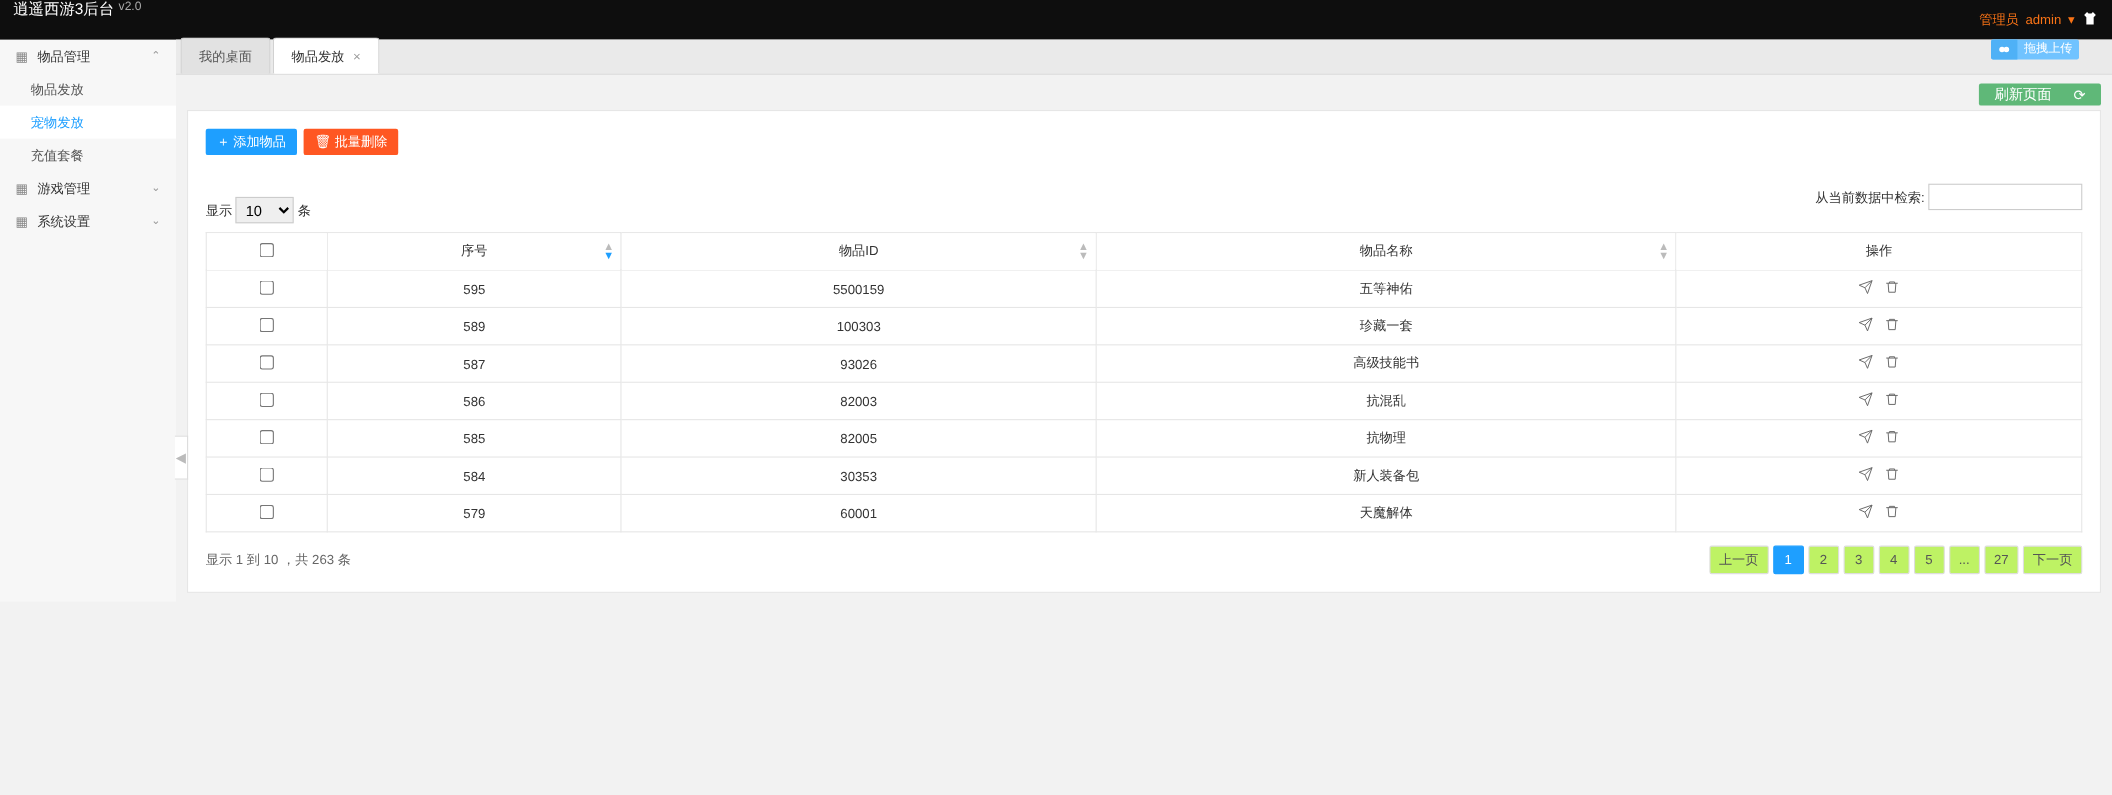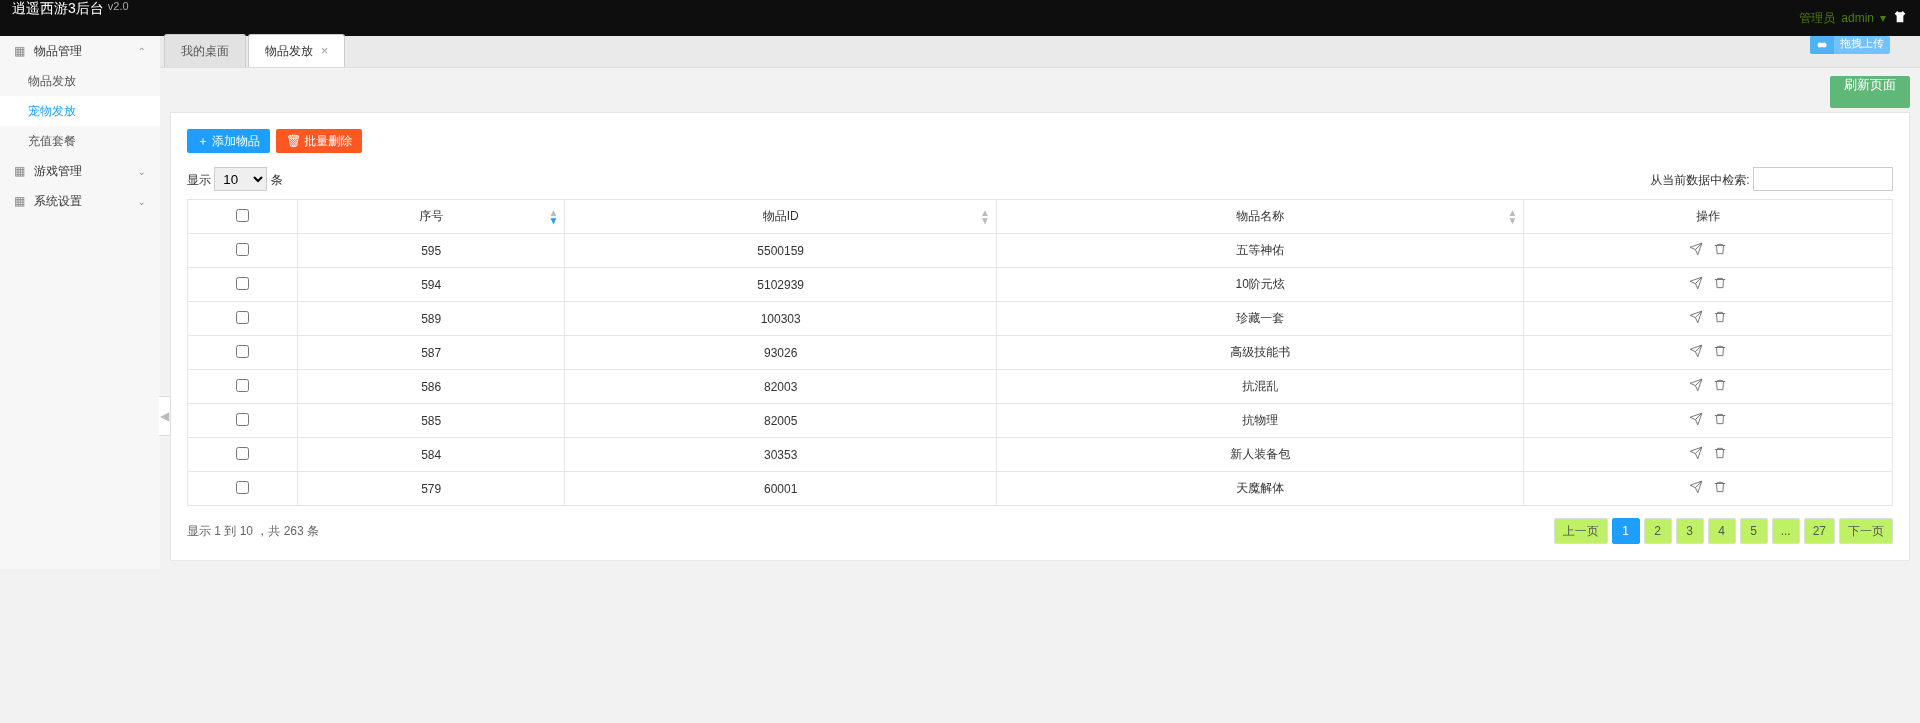--- a/index.html
+++ b/index.html
@@ -3,21 +3,21 @@
 <meta charset="utf-8">
 <style>
 * { margin:0; padding:0; box-sizing:border-box; font-family:"Microsoft YaHei","PingFang SC",Arial,sans-serif; }
 body { background:#f2f2f2; font-size:12px; color:#333; }
 
 
 .topbar { height:36px; background:#0e0e0e; color:#ccc; display:flex; padding:0 12px; position:relative; }
 .brand { color:#fff; font-size:14px; }
 .brand-version { font-size:11px; color:#aaa; margin-left:4px; }
 .topbar-right { margin-left:auto; display:flex; align-items:center; gap:6px; font-size:12px; }
-.topbar-right span { color:#4d7c0f; }
+.topbar-right span { color:#f97316; }
 .tshirt-icon svg { fill:#fff; }
 
 
 .upload-badge { position:absolute; right:30px; top:36px; display:flex; align-items:flex-start; height:18px; background:#71c3ff; border-radius:2px; z-index:5; font-size:11px; color:#fff; }
 .upload-badge .icon-part { width:24px; display:flex; align-items:center; justify-content:center; background:#4fb1f6; height:100%; border-radius:2px 0 0 2px;}
 .upload-badge .txt { padding:0 6px; }
 
 
 .main { display:flex; }
 .sidebar { width:160px; background:#f7f7f7; }
@@ -32,32 +32,32 @@
 
 .tabstrip { height:32px; background:#eaeaea; display:flex; align-items:flex-end; padding-left:4px; border-bottom:1px solid #ddd; }
 .tab { height:26px; background:#e2e2e2; border:1px solid #ccc; border-bottom:none; border-radius:3px 3px 0 0; padding:16px 16px; margin-right:2px; display:flex; align-items:center; color:#555; font-size:12px; }
 .tab.active { background:#fff; border-color:#ccc; color:#333; }
 .tab .close { margin-left:8px; color:#999; cursor:pointer; }
 
 .page-body { padding:8px 10px; }
 
 
 .refresh-row { display:flex; justify-content:flex-end; margin-bottom:4px; }
-.btn-green { background:#5FB878; color:#fff; border:none; border-radius:2px; height:32px; padding:0 14px; display:inline-flex; align-items:center; gap:20px; cursor:pointer; font-size:13px;flex-direction:column; }
+.btn-green { background:#5FB878; color:#fff; border:none; border-radius:2px; height:20px; padding:0 14px; display:inline-flex; align-items:center; gap:20px; cursor:pointer; font-size:13px; }
 
 
 .card { background:#fff; border:1px solid #e6e6e6; padding:16px; }
 
 .toolbar-btns { display:flex; gap:6px; margin-bottom:14px; }
 .btn-sm { height:24px; border:none; border-radius:2px; color:#fff; padding:0 10px; display:inline-flex; align-items:center; gap:3px; font-size:12px; cursor:pointer; }
 .btn-blue { background:#1E9FFF; }
 .btn-red { background:#FF5722; }
 
 .dt-controls { display:flex; justify-content:space-between; align-items:center; margin-bottom:8px; font-size:12px; color:#333; }
-.dt-controls select { border:1px solid #ccc; height:24px; padding:0 4px; }
+.dt-controls select { border:1px solid #ccc; height:24px; padding:0 4px;margin-top:24px; }
 .dt-controls input[type=text] { border:1px solid #ccc; height:24px; width:140px; padding:0 6px; }
 
 table.data { width:100%; border-collapse:collapse; font-size:12px; }
 table.data th, table.data td { border:1px solid #e6e6e6; padding:8px 6px; text-align:center; vertical-align:middle; }
 table.data th { background:#fff; color:#333; font-weight:normal; position:relative; }
 .sort-icons { position:absolute; right:6px; top:50%; transform:translateY(-50%); color:#bbb; font-size:10px; line-height:8px; }
 .sort-icons .down.active { color:#1E9FFF; }
 .op-icons { display:inline-flex; gap:10px; color:#666; }
 .op-icons svg { width:14px; height:14px; stroke:#666; fill:none; cursor:pointer; }
 
@@ -193,34 +193,20 @@
                     <span><svg viewBox="0 0 24 24">
                         <path d="M22 2L11 13M22 2l-7 20-4-9-9-4 20-7z" stroke-width="1.5"></path>
                       </svg></span>
                     <span><svg viewBox="0 0 24 24">
                         <path d="M3 6h18M8 6V4h8v2M6 6l1 14h10l1-14" stroke-width="1.5"></path>
                       </svg></span>
                   </span></td>
               </tr>
               <tr>
                 <td><input type="checkbox" style=""></td>
-                <td>594</td>
-                <td>5102939</td>
-                <td>10阶元炫</td>
-                <td><span class="op-icons">
-                    <span><svg viewBox="0 0 24 24">
-                        <path d="M22 2L11 13M22 2l-7 20-4-9-9-4 20-7z" stroke-width="1.5"></path>
-                      </svg></span>
-                    <span><svg viewBox="0 0 24 24">
-                        <path d="M3 6h18M8 6V4h8v2M6 6l1 14h10l1-14" stroke-width="1.5"></path>
-                      </svg></span>
-                  </span></td>
-              </tr>
-              <tr>
-                <td><input type="checkbox" style=""></td>
                 <td>589</td>
                 <td>100303</td>
                 <td>珍藏一套</td>
                 <td><span class="op-icons">
                     <span><svg viewBox="0 0 24 24">
                         <path d="M22 2L11 13M22 2l-7 20-4-9-9-4 20-7z" stroke-width="1.5"></path>
                       </svg></span>
                     <span><svg viewBox="0 0 24 24">
                         <path d="M3 6h18M8 6V4h8v2M6 6l1 14h10l1-14" stroke-width="1.5"></path>
                       </svg></span>

